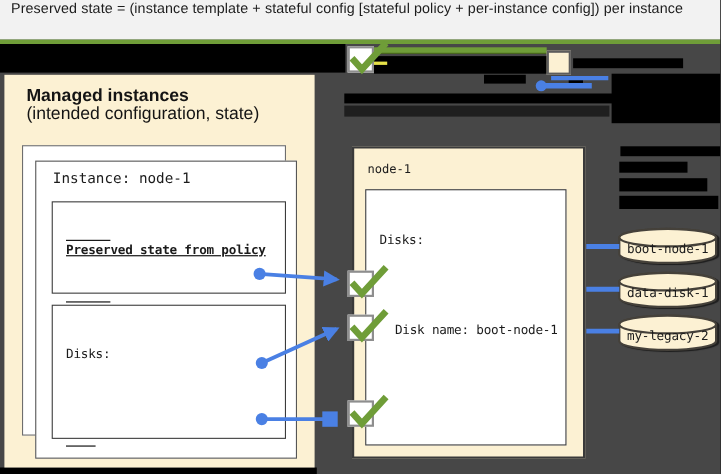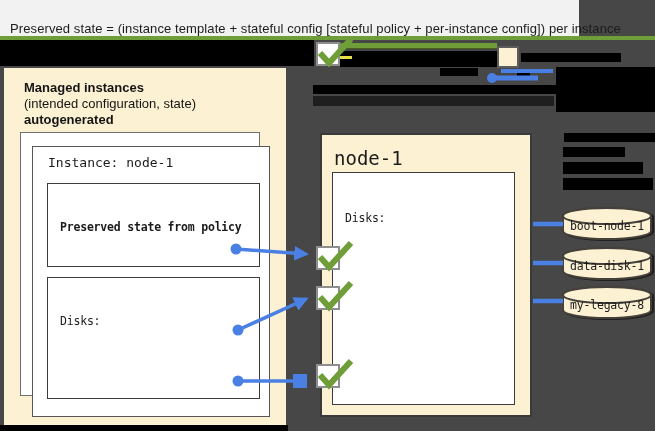--- a/index.html
+++ b/index.html
@@ -3,54 +3,54 @@
 <meta charset="utf-8">
 <style>
   html,body{margin:0;padding:0;background:#222;}
   #stage{
     position:relative;width:655px;height:431px;overflow:hidden;
     background:#474747;
     font-family:"Liberation Sans", sans-serif;
   }
   
   .titlebar{
-    position:absolute;left:0;top:0;width:579px;height:36px;
-    background:#f2f2f2;display:flex;align-items:flex-end;
+    position:absolute;left:0;top:0;width:655px;height:36px;
+    background:#f2f2f2;display:flex;align-items:flex-start;
   }
   .titlebar span{
     padding-left:10px;font-size:13px;color:#1c1c1c;white-space:nowrap;
     letter-spacing:0.1px;
   }
   .green-divider{position:absolute;left:0;top:36px;width:655px;height:4px;background:#6f9d38;}
   
   .db{position:absolute;background:#000;}
   
   .green-line{position:absolute;left:339px;top:43px;width:158px;height:5px;background:#6f9d38;border-bottom:1px solid #45601c;}
   .yellow-line{position:absolute;left:333px;top:56px;width:19px;height:3px;background:#e6e149;}
   .legend-box{position:absolute;left:497px;top:46px;width:18px;height:18px;background:#fcf1d3;border:2px solid #5c5c5c;}
   
   .panel{position:absolute;background:#fcf1d3;}
   #left-panel{left:4px;top:68px;width:282px;height:357px;}
   #right-panel{left:320px;top:133px;width:208px;height:280px;border:2px solid #3a3a3a;}
-  .lp-head{position:absolute;left:24px;top:80px;width:250px;font-size:13px;line-height:16px;color:#141414;}
+  .lp-head{position:absolute;left:24px;top:80px;width:250px;font-size:16px;line-height:16px;color:#141414;}
   .lp-head .b{font-weight:bold;}
   .page{position:absolute;background:#fff;}
   #page-back{left:20px;top:132px;width:238px;height:262px;border:1.5px solid #6e6e6e;}
   #page-front{left:32px;top:146px;width:236px;height:269px;border:1.5px solid #565656;}
   .mono{font-family:"DejaVu Sans Mono", monospace;color:#1b1b1b;}
   .instance-title{position:absolute;left:48px;top:155px;font-size:13px;}
   .code-box{position:absolute;background:#fff;border:1.5px solid #3c3c3c;}
-  #policy-box{left:47px;top:183px;width:211px;height:82px;}
+  #policy-box{left:47px;top:183px;width:211px;height:82px;text-decoration:underline;}
   #configs-box{left:47px;top:277px;width:211px;height:120px;}
   .code-box .inner{padding:7px 0 0 12px;font-size:11.5px;line-height:14.5px;letter-spacing:-0.2px;white-space:pre;}
   .code-box .ttl{font-weight:bold;margin-bottom:13px;}
   .ind{padding-left:14px;}
   .bold{font-weight:bold;color:#000;}
   
-  .rp-title{position:absolute;left:334px;top:147px;font-size:19px;}
+  .rp-title{position:absolute;left:334px;top:147px;font-size:11px;}
   #rp-box{left:332px;top:172px;width:181px;height:231px;}
   #rp-box .inner{padding:9px 0 0 12px;font-size:11.5px;line-height:14.5px;letter-spacing:-0.2px;white-space:pre;}
   .grp{margin-top:9px;}
   
   .checkbox{position:absolute;width:20px;height:20px;background:#fff;border:2px solid #8e8e8e;z-index:7;}
   .checkbox svg{position:absolute;left:-3px;top:-10px;overflow:visible;}
   
   .cyl{position:absolute;width:92px;height:36px;z-index:4;}
   .cyl svg{position:absolute;left:0;top:0;filter:drop-shadow(2px 1.5px 0 rgba(0,0,0,0.55));}
   .cyl .lbl{position:absolute;left:0;top:13px;width:92px;text-align:center;font-size:11.5px;letter-spacing:-0.2px;}
@@ -82,21 +82,20 @@
   <div class="db" style="left:0;top:425px;width:288px;height:6px;"></div>
 
   <div class="green-line"></div>
   <div class="yellow-line"></div>
   <div class="legend-box"></div>
 
   <div class="panel" id="left-panel">
     <div class="lp-head" style="left:20px;top:12px;">
       <div class="b">Managed instances</div>
       <div>(intended configuration, state)</div>
-      <div class="b">autogenerated</div>
     </div>
   </div>
 
   <div class="page" id="page-back"></div>
   <div class="page" id="page-front"></div>
   <div class="mono instance-title">Instance: node-1</div>
 
   <div class="code-box" id="policy-box">
     <div class="inner mono">
       <div class="ttl">Preserved state from policy</div>
@@ -116,20 +115,21 @@
     </div>
   </div>
 
   <div class="panel" id="right-panel"></div>
   <div class="mono rp-title">node-1</div>
 
   <div class="code-box" id="rp-box">
     <div class="inner mono">
       <div>Disks:</div>
       <div class="grp">
+        <div class="ind">Disk name: boot-node-1</div>
       </div>
       <div class="grp">
         
         
       </div>
       
       
     </div>
   </div>
 
@@ -145,21 +145,21 @@
       <path d="M2,10 a44,8 0 0 1 88,0 v15 a44,8 0 0 1 -88,0 z" fill="#fcf1d3" stroke="#45413a" stroke-width="2"></path>
       <ellipse cx="46" cy="10" rx="44" ry="8" fill="#fcf1d3" stroke="#45413a" stroke-width="2"></ellipse>
     </svg>
     <div class="lbl mono">data-disk-1</div>
   </div>
   <div class="cyl" style="left:561px;top:285px;">
     <svg width="92" height="36">
       <path d="M2,10 a44,8 0 0 1 88,0 v15 a44,8 0 0 1 -88,0 z" fill="#fcf1d3" stroke="#45413a" stroke-width="2"></path>
       <ellipse cx="46" cy="10" rx="44" ry="8" fill="#fcf1d3" stroke="#45413a" stroke-width="2"></ellipse>
     </svg>
-    <div class="lbl mono">my-legacy-8</div>
+    <div class="lbl mono">my-legacy-2</div>
   </div>
 
   <svg id="wires" width="655" height="431">
     <defs>
       <marker id="arr" viewBox="0 0 10 10" refX="8" refY="5" markerWidth="4.2" markerHeight="4.2" orient="auto">
         <path d="M0,0 L10,5 L0,10 z" fill="#4a80e4"></path>
       </marker>
     </defs>
 
     <line x1="501" y1="71" x2="553" y2="71" stroke="#4a80e4" stroke-width="4"></line>

